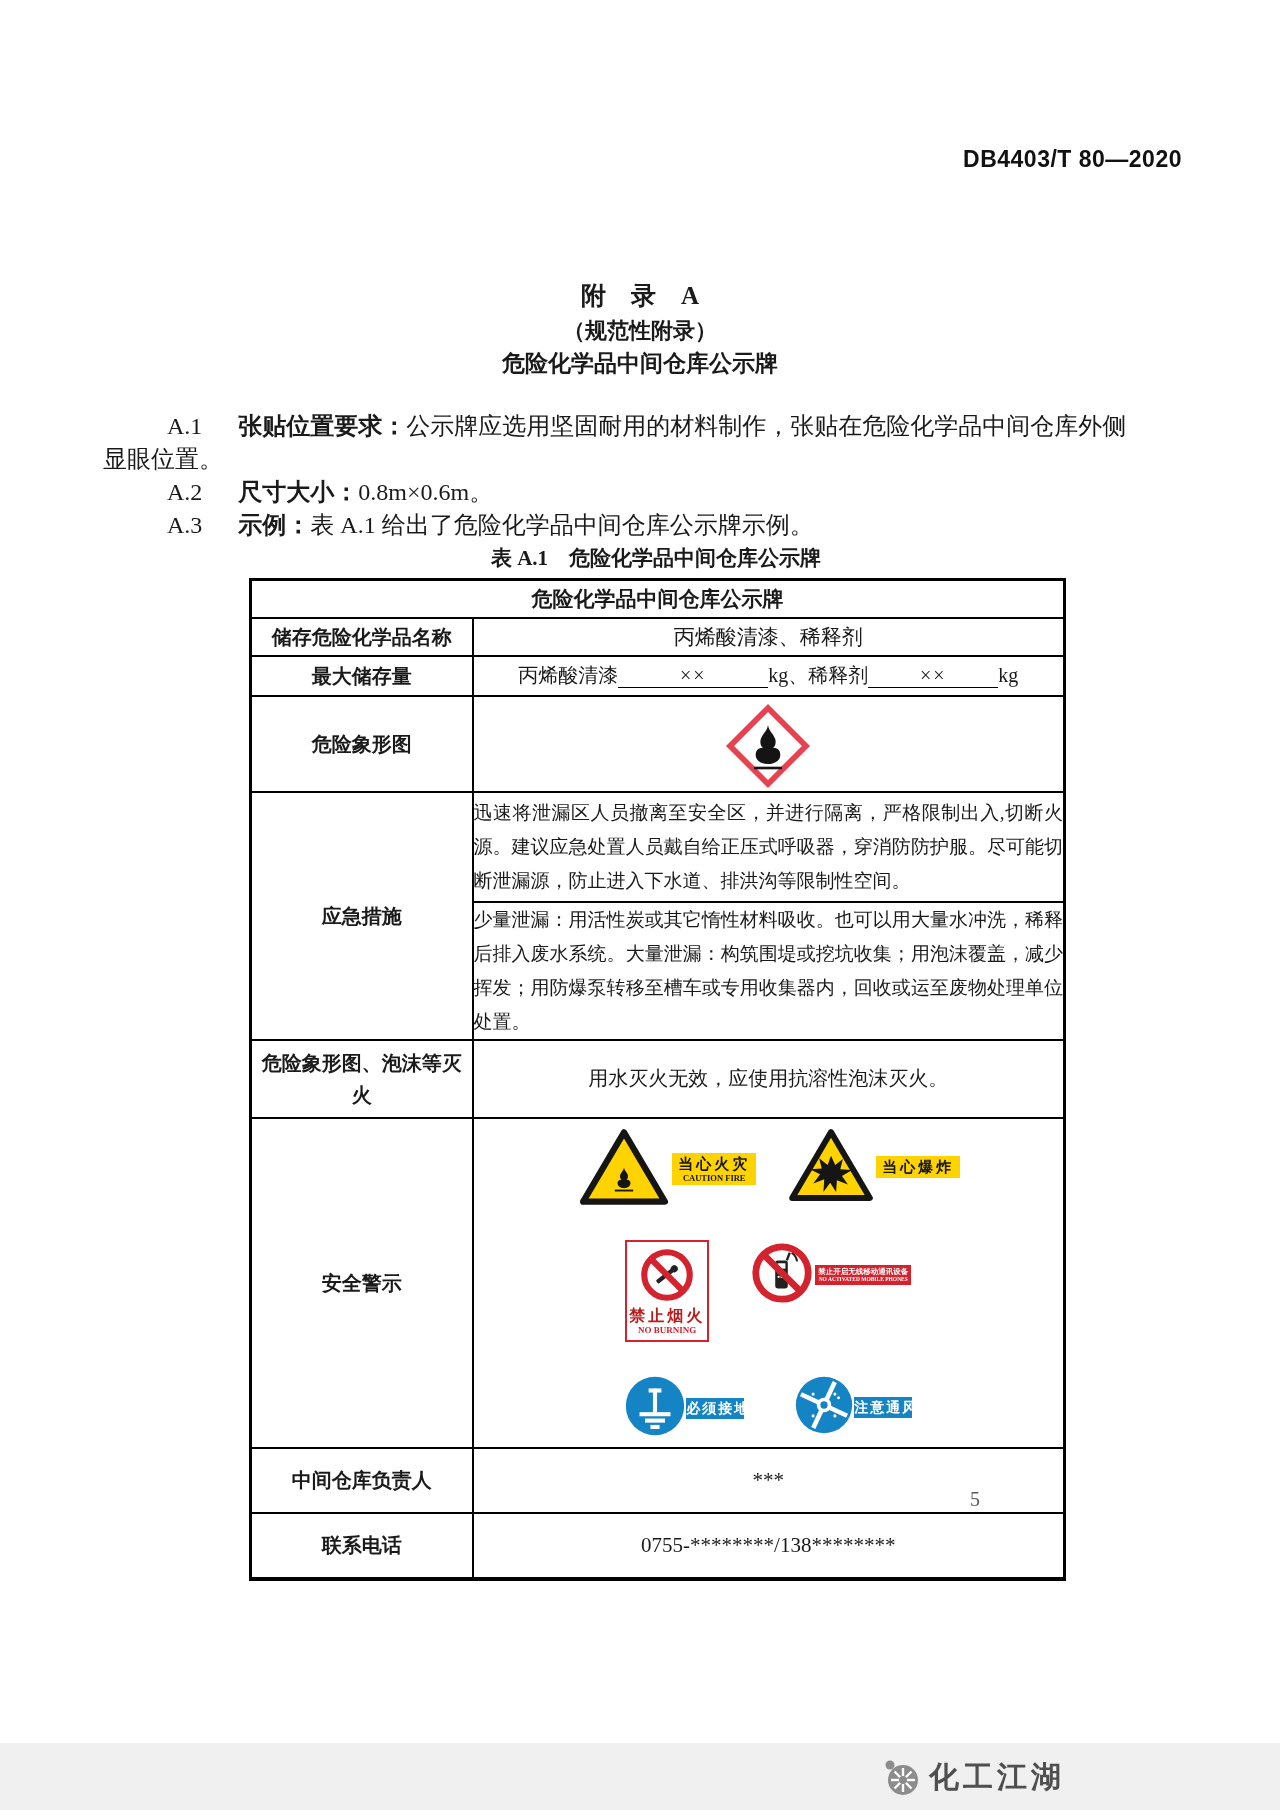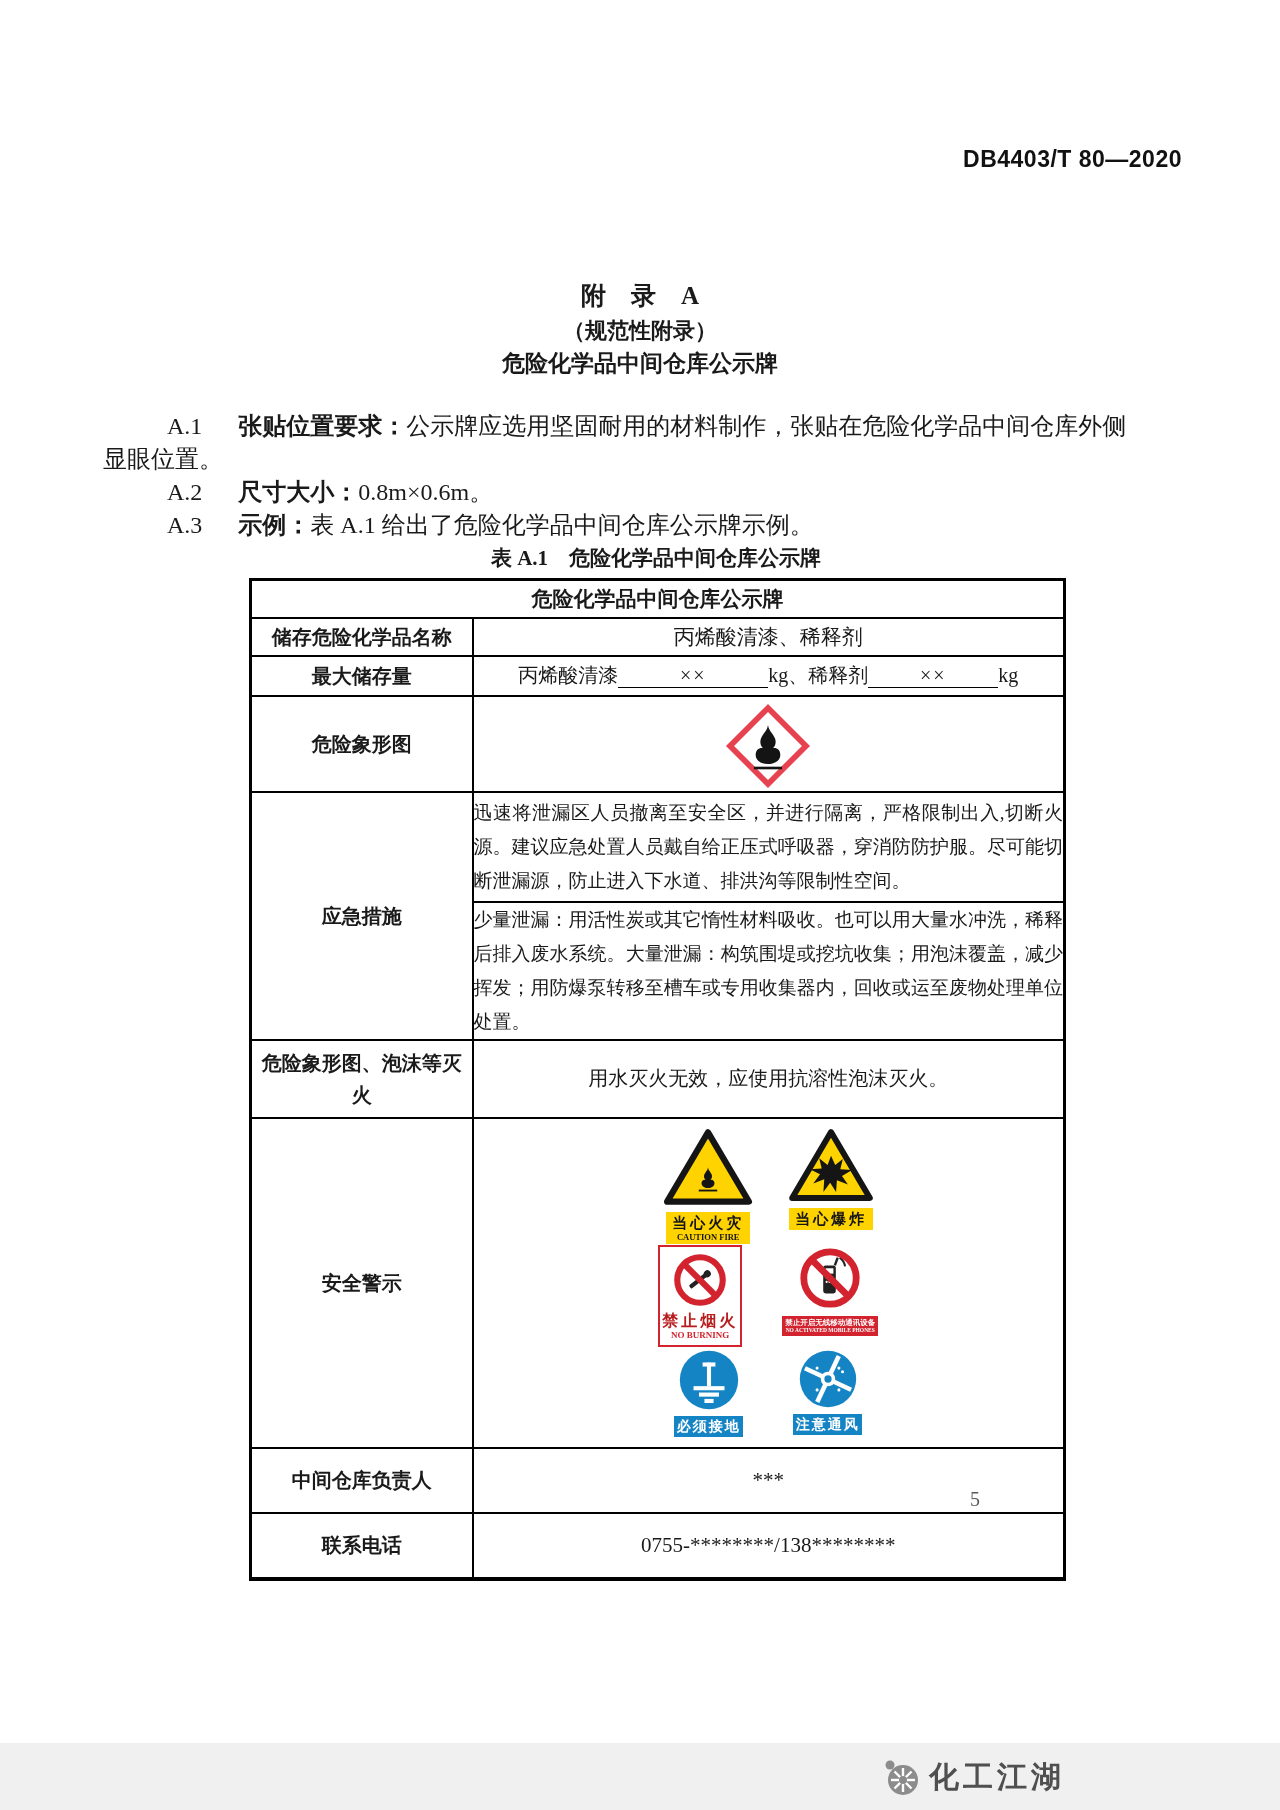--- a/index.html
+++ b/index.html
@@ -40,25 +40,25 @@
   .ublank { display:inline-block; border-bottom:1.5px solid #000; text-align:center;
     letter-spacing:2px; }
   .w150 { width:150px; } .w130 { width:130px; }
   .picto-cell { text-align:center; }
   .picto-cell svg { display:block; margin:4px auto 0 auto; }
 
   .warn-cell { vertical-align:top; }
   .warn-inner { height:326px; display:flex; flex-direction:column; justify-content:space-between; padding:7px 0 9px 0; }
   .sign-row { display:flex; justify-content:center; align-items:flex-start; }
   .rowA { gap:30px; } .rowB { gap:40px; } .rowC { gap:50px; }
-  .sign { display:flex; flex-direction:column; align-items:center; }
+  .sign { display:flex; flex-direction:row; align-items:center; }
   .strip { margin-top:5px; text-align:center; }
   .strip.yellow { background:#ffd300; color:#151515; padding:2px 6px; }
   .strip.red { background:#d2232e; color:#fff; width:96px; padding:2px 1px; }
-  .strip.blue { background:#1584c4; color:#fff; width:69px; padding:2px 0; }
+  .strip.blue { background:#1584c4; color:#fff; width:58px; padding:2px 0; }
   .strip-cn { font-size:15px; font-weight:bold; letter-spacing:3px; line-height:18px; white-space:nowrap; }
   .strip-en { font-size:8.5px; font-weight:bold; line-height:10px; white-space:nowrap; }
   .strip.red .strip-cn { font-size:7.5px; letter-spacing:0; line-height:9px; }
   .strip.red .strip-en { font-size:5.5px; line-height:7px; }
   .strip.blue .strip-cn { font-size:14px; letter-spacing:2px; line-height:17px; }
   .nb-card { width:84px; background:#fff; border:2.5px solid #d2232e; display:flex; flex-direction:column;
     align-items:center; padding:5px 2px 4px 2px; }
   .nb-cn { color:#b91c1c; font-weight:bold; font-size:16px; letter-spacing:3px; line-height:19px; margin-top:3px; white-space:nowrap; }
   .nb-en { color:#d2232e; font-weight:bold; font-size:9px; line-height:11px; white-space:nowrap; }
 

